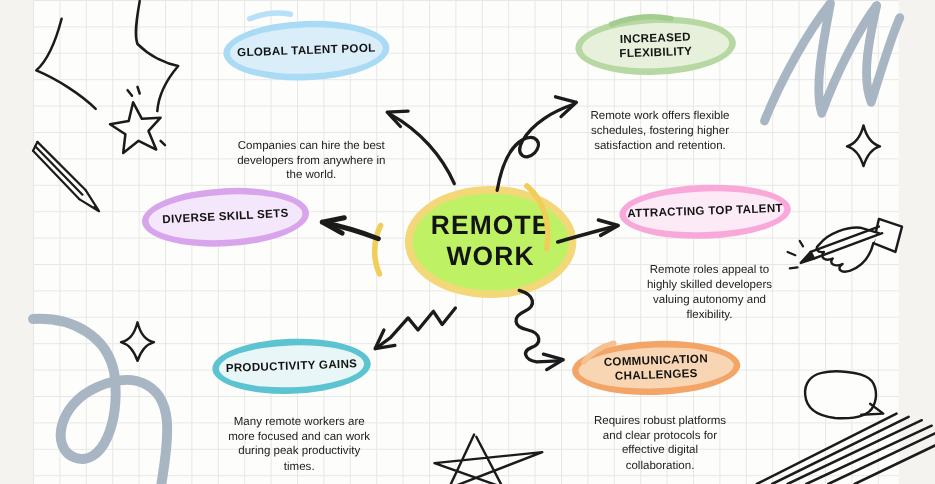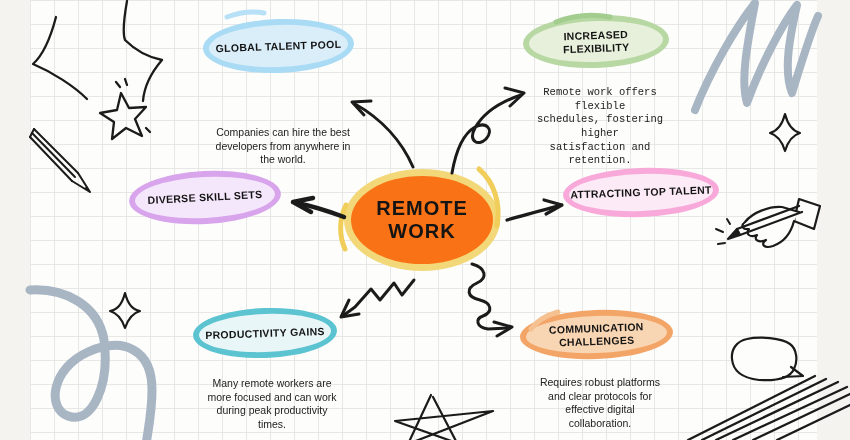--- a/index.html
+++ b/index.html
@@ -24,31 +24,31 @@
     font-weight:bold; color:#141414; font-size:10.5px; letter-spacing:.3px;
     line-height:1.15; white-space:pre-line;
   }
   .b-gtp { left:203px; top:19px;  width:151px; height:54px;  background:#daeefa; border:6px solid #a9dbf5; transform:rotate(-2deg); }
   .b-if  { left:523px; top:15px;  width:146px; height:53px;  background:#e6f0da; border:6px solid #b7d8a2; transform:rotate(-2deg); }
   .b-dss { left:129px; top:171px; width:152px; height:53px;  background:#f5e7fb; border:6px solid #d8a5ec; transform:rotate(-3deg); }
   .b-att { left:563px; top:168px; width:156px; height:49px;  background:#fceaf6; border:6px solid #f8a9da; transform:rotate(-2deg); }
   .b-pg  { left:193px; top:308px; width:144px; height:50px;  background:#e9f6f7; border:6px solid #5cc3d1; transform:rotate(-2deg); }
   .b-cc  { left:520px; top:310px; width:153px; height:49px;  background:#f9d6b3; border:6px solid #f3a567; transform:rotate(-2deg); }
   .b-center {
-    left:344px; top:169px; width:156px; height:102px;
-    background:#f97316; border:7px solid #f3d87a;
-    font-size:20px; letter-spacing:1px;
+    left:368px; top:169px; width:156px; height:102px;
+    background:#bef264; border:7px solid #f3d87a;
+    font-size:24px; letter-spacing:1px;
   }
 
   .desc {
     position:absolute; z-index:2; text-align:center; color:#222;
     font-size:10.5px; line-height:1.3; white-space:pre-line;
   }
   .d-gtp { left:203px; top:99px;  width:160px;margin-top:27px; }
-  .d-if  { left:520px; top:86px;  width:160px;font-family:Liberation Mono, monospace; }
+  .d-if  { left:520px; top:99px;  width:160px; }
   .d-dss { left:124px; top:236px; width:160px; }
   .d-att { left:565px; top:239px; width:160px; }
   .d-pg  { left:192px; top:377px; width:160px; }
   .d-cc  { left:520px; top:376px; width:160px;text-align:center; }
 
   svg.art { position:absolute; inset:0; z-index:3; pointer-events:none; }
   .ink  { stroke:#1b1b1b; fill:none; stroke-linecap:round; stroke-linejoin:round; }
   .scrib{ stroke:#a8b5c3; fill:none; stroke-linecap:round; stroke-linejoin:round; }
 </style>
 </head>
@@ -80,20 +80,24 @@
     <span>COMMUNICATION
 CHALLENGES</span>
   </div>
 
   <p class="desc d-gtp">Companies can hire the best
 developers from anywhere in
 the world.</p>
   <p class="desc d-if">Remote work offers flexible
 schedules, fostering higher
 satisfaction and retention.</p>
+  <p class="desc d-att">Remote roles appeal to
+highly skilled developers
+valuing autonomy and
+flexibility.</p>
   <p class="desc d-pg">Many remote workers are
 more focused and can work
 during peak productivity
 times.</p>
   <p class="desc d-cc">Requires robust platforms
 and clear protocols for
 effective digital
 collaboration.</p>
 
   <svg class="art" width="850" height="440" viewBox="0 0 850 440">

